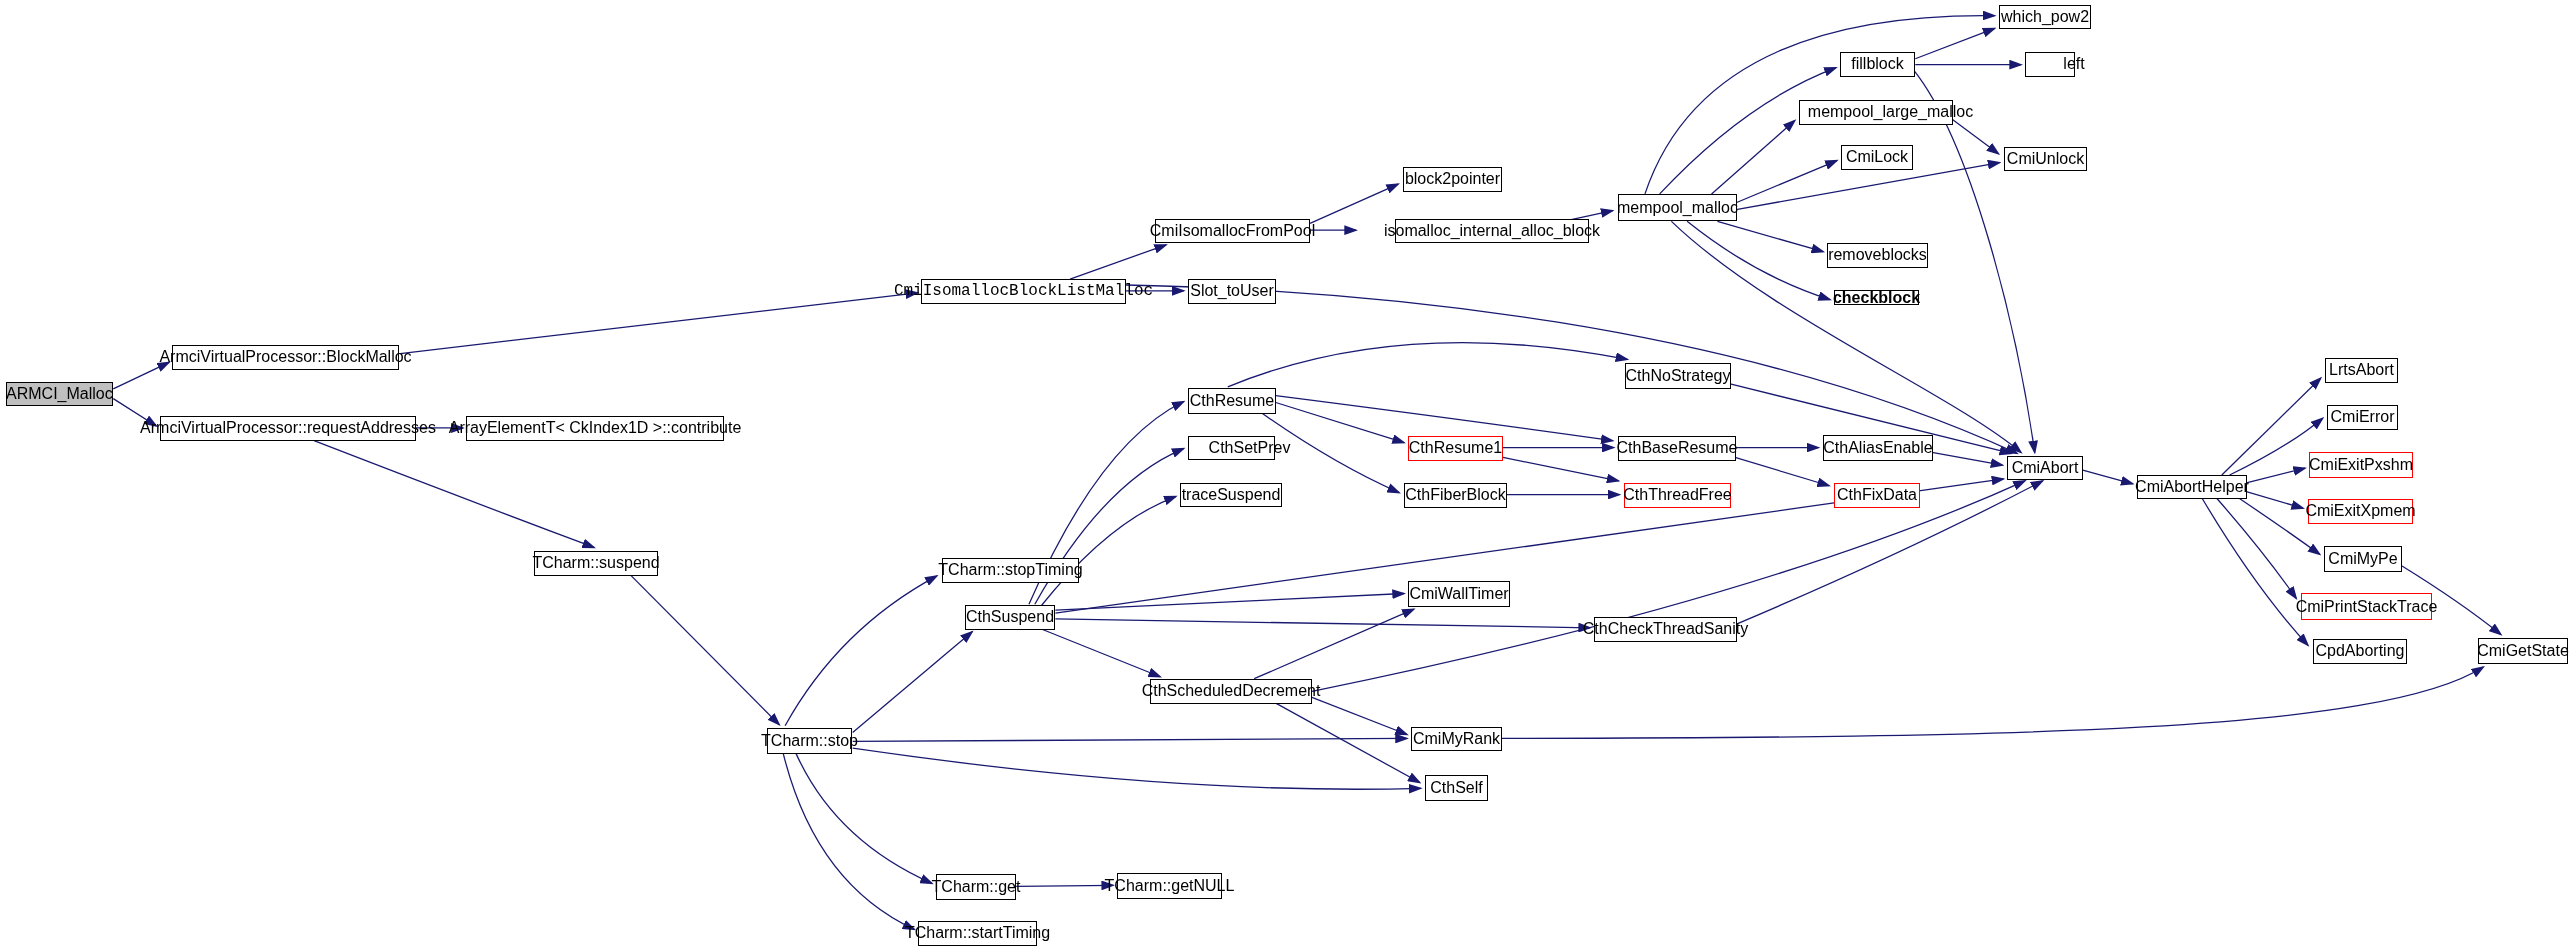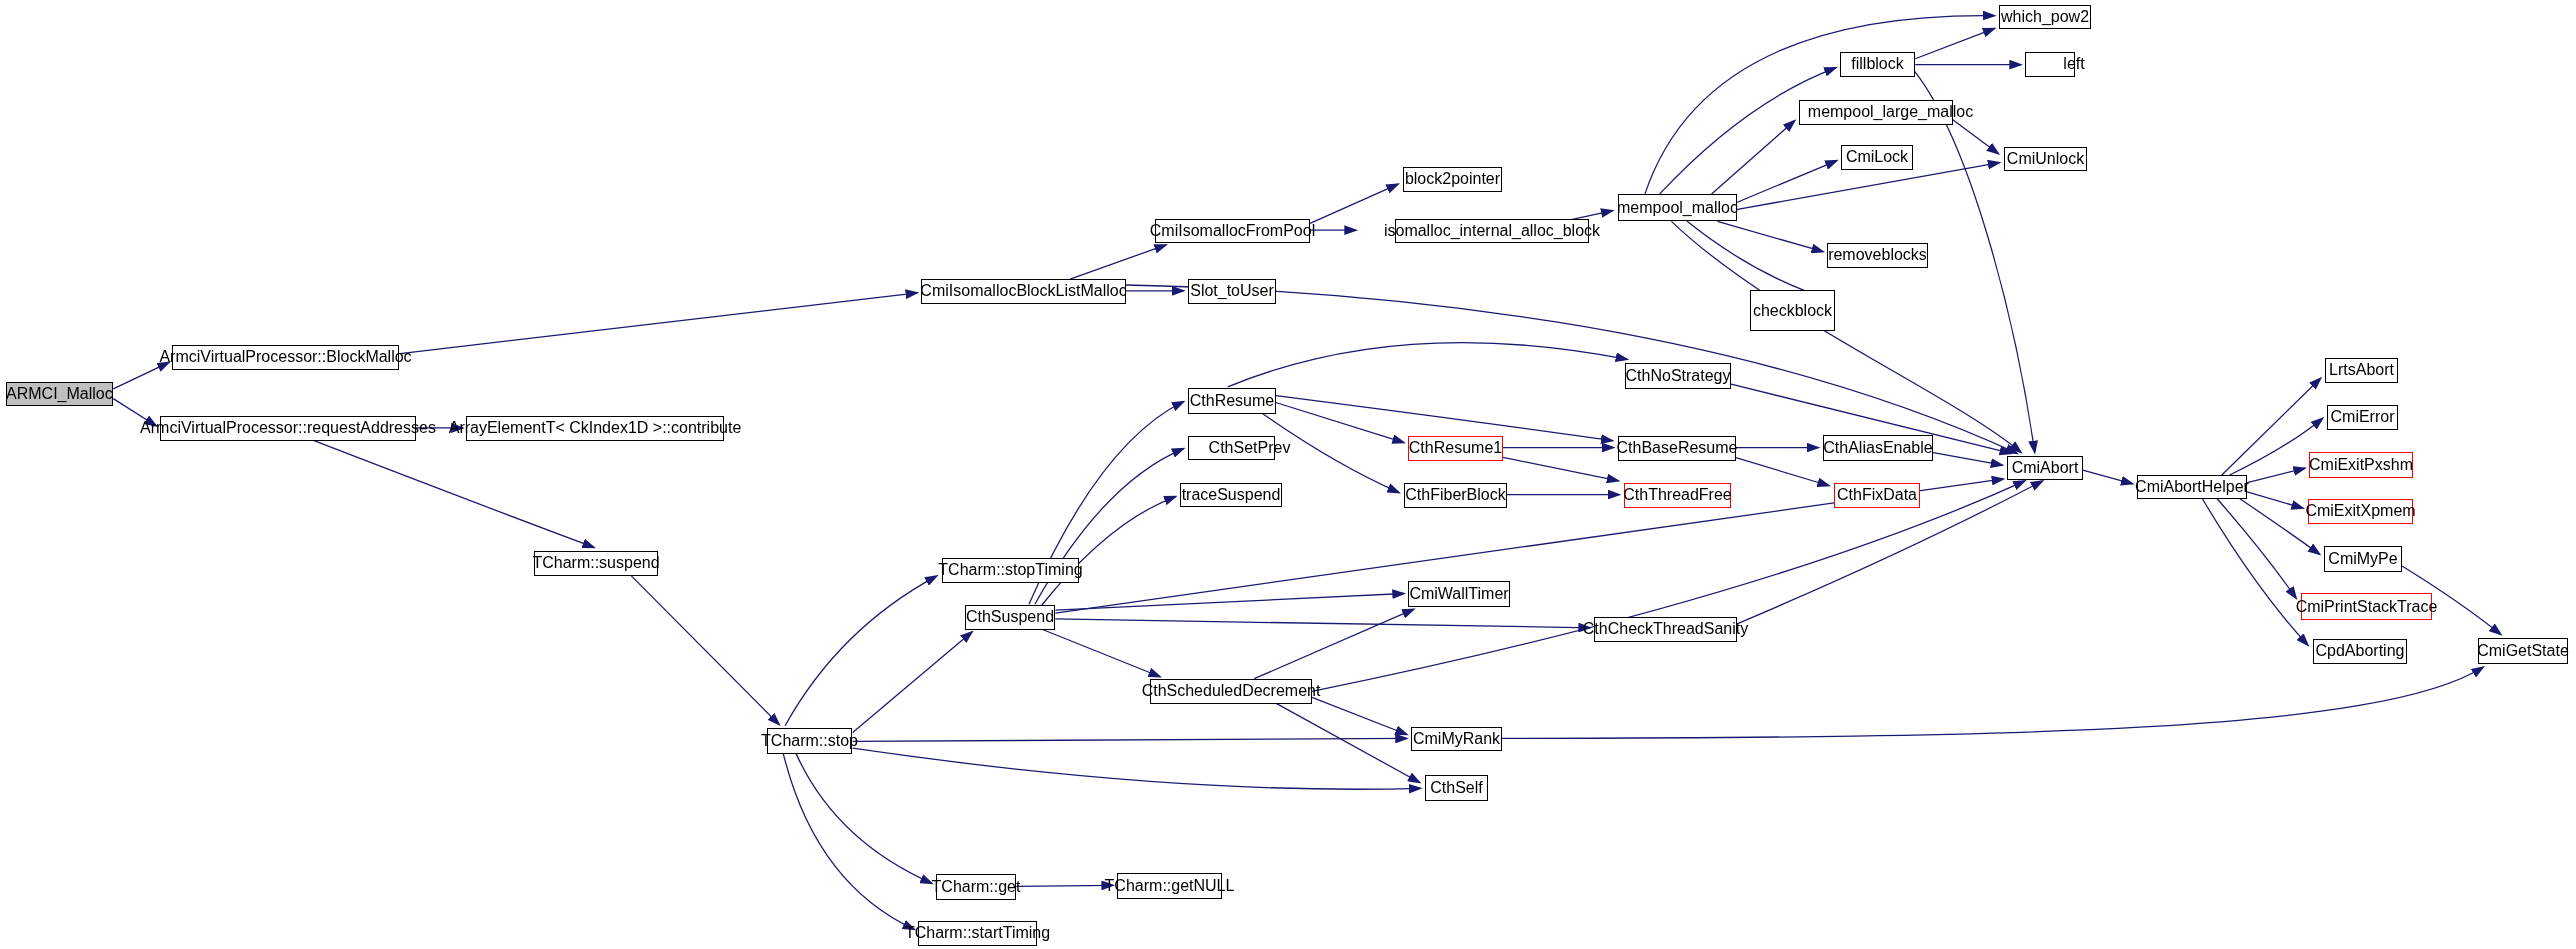--- a/index.html
+++ b/index.html
@@ -161,21 +161,21 @@
     </div>
     <div class="node" style="left: 936px; top: 874px; width: 80px; height: 25.5px;">
       <span>TCharm::get</span>
     </div>
     <div class="node" style="left: 1117px; top: 873px; width: 105px; height: 25.5px;">
       <span>TCharm::getNULL</span>
     </div>
     <div class="node" style="left: 918px; top: 921px; width: 119px; height: 24.5px;">
       <span>TCharm::startTiming</span>
     </div>
-    <div class="node" style="left: 921px; top: 279px; width: 205px; height: 24.5px;">
+    <div class="node" style="left: 921px; top: 279px; width: 205px; height: 24.5px; font-family: Liberation Mono, monospace;">
       <span>CmiIsomallocBlockListMalloc</span>
     </div>
     <div class="node" style="left: 1188px; top: 279px; width: 88px; height: 24.5px;">
       <span>Slot_toUser</span>
     </div>
     <div class="node" style="left: 1155px; top: 219px; width: 155px; height: 23.5px;">
       <span>CmiIsomallocFromPool</span>
     </div>
     <div class="node" style="left: 1403px; top: 167px; width: 99px; height: 24.5px;">
       <span>block2pointer</span>
@@ -200,21 +200,21 @@
     </div>
     <div class="node" style="left: 1841px; top: 145px; width: 72px; height: 24.5px;">
       <span>CmiLock</span>
     </div>
     <div class="node" style="left: 2004px; top: 147px; width: 83px; height: 23.5px;">
       <span>CmiUnlock</span>
     </div>
     <div class="node" style="left: 1827px; top: 243px; width: 101px; height: 24.5px;">
       <span>removeblocks</span>
     </div>
-    <div class="node" style="left: 1750px; top: 290px; width: 85px; height: 41px;">
+    <div class="node" style="left: 1834px; top: 290px; width: 85px; height: 15px; font-weight: bold;">
       <span>checkblock</span>
     </div>
     <div class="node" style="left: 2007px; top: 456px; width: 76px; height: 23.5px;">
       <span>CmiAbort</span>
     </div>
     <div class="node" style="left: 2137px; top: 475px; width: 110px; height: 23.5px;">
       <span>CmiAbortHelper</span>
     </div>
     <div class="node" style="left: 2325px; top: 358px; width: 73px; height: 24.5px;">
       <span>LrtsAbort</span>

